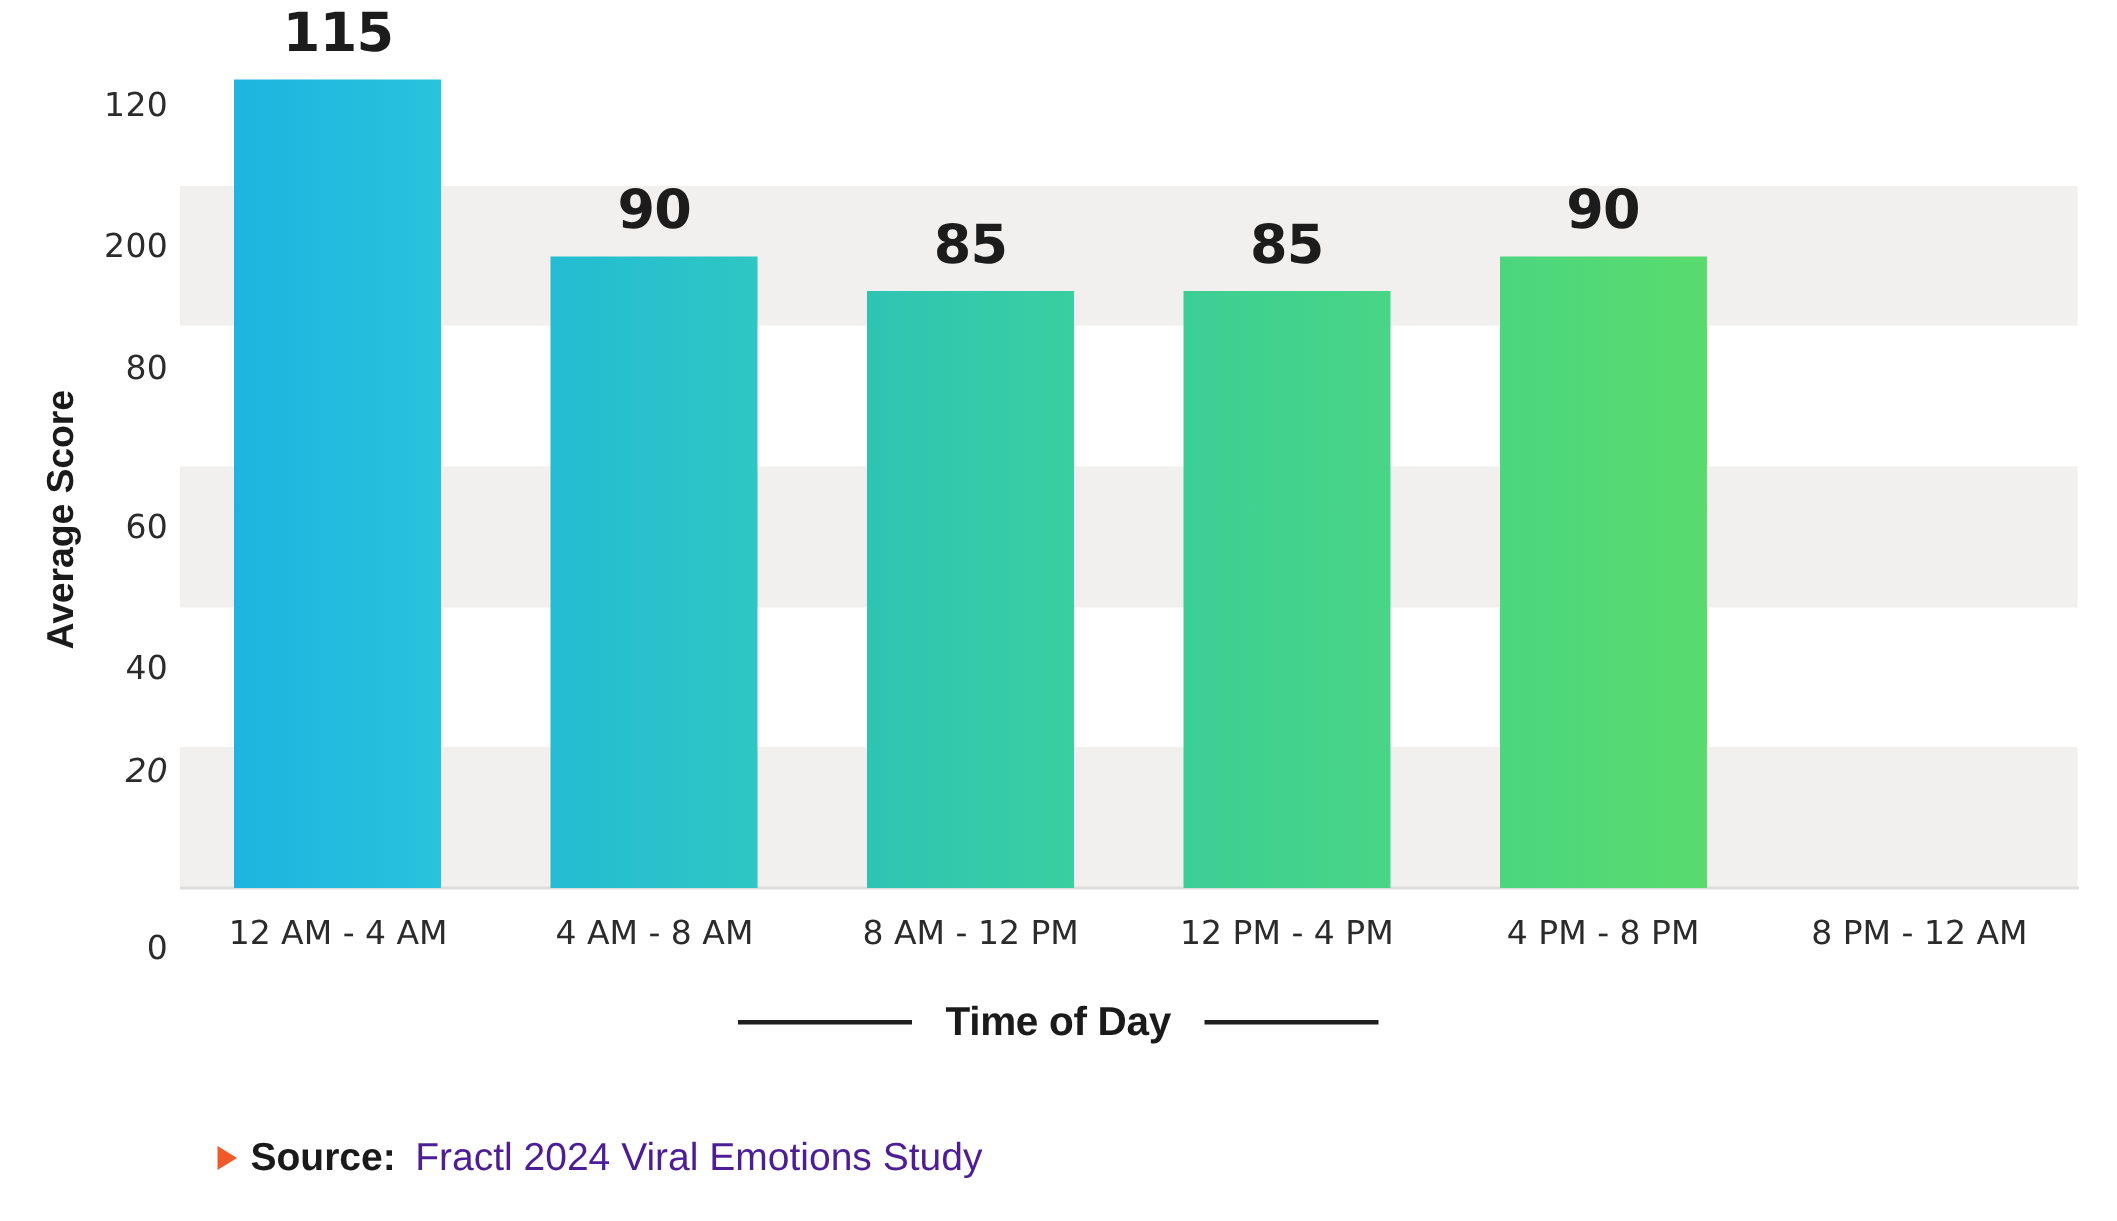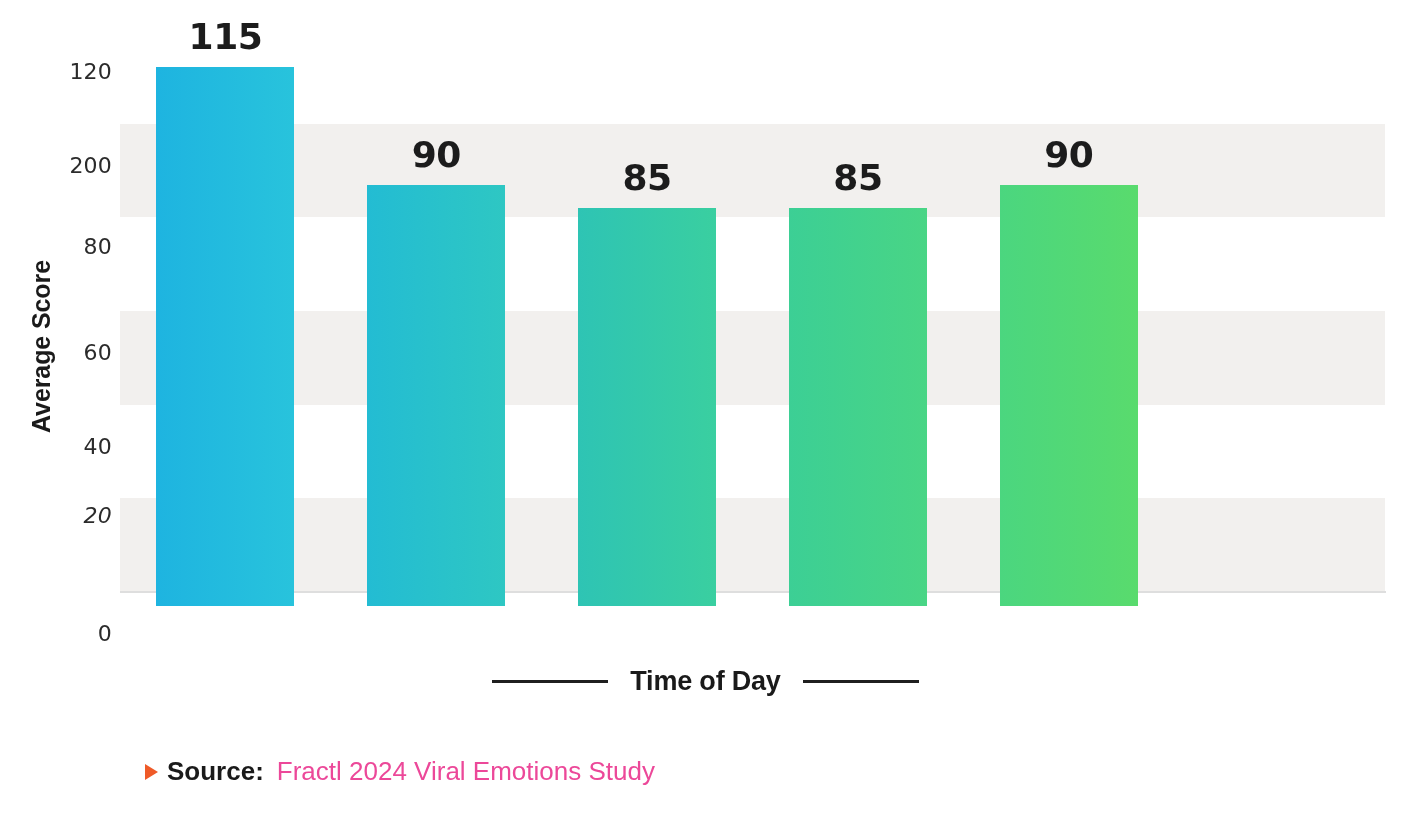--- a/index.html
+++ b/index.html
@@ -82,21 +82,21 @@
     top: 591px;
     width: 1266px;
     height: 2px;
     background: #dedede;
   }
 
   
   #bars {
     position: absolute;
     left: 120px;
-    top: 44px;
+    top: 30px;
     width: 1265px;
     height: 562px;
     text-align: center;
   }
   .bar-slot {
     position: absolute;
     bottom: 0;
     height: 100%;
   }
   .bar {
@@ -180,21 +180,21 @@
   }
   #source-label {
     font-size: 26px;
     font-weight: 700;
     color: #1a1a1a;
     margin-right: 9px;
   }
   #source-text {
     font-size: 26px;
     font-weight: 400;
-    color: #ec4899;
+    color: #4c1d95;
   }
 </style>
 </head>
 <body>
 
 <div id="root">
 
   <div id="y-axis-title">
     <span>Average Score</span>
   </div>
@@ -233,20 +233,28 @@
       <div class="bar-slot" style="left: 632.5px; width: 210.833px;">
         <div class="bar" style="height: 398.083px; background: linear-gradient(90deg, rgb(60, 207, 149) 0%, rgb(73, 213, 133) 100%);"></div>
         <div class="bar-value" style="bottom: 408.083px;">85</div>
       </div>
       <div class="bar-slot" style="left: 843.333px; width: 210.833px;">
         <div class="bar" style="height: 421.5px; background: linear-gradient(90deg, rgb(75, 214, 127) 0%, rgb(89, 219, 109) 100%);"></div>
         <div class="bar-value" style="bottom: 431.5px;">90</div>
       </div>
     </div>
 
+  <div id="x-labels">
+      <div class="x-tick" style="left: 105.417px;">12 AM - 4 AM</div>
+      <div class="x-tick" style="left: 316.25px;">4 AM - 8 AM</div>
+      <div class="x-tick" style="left: 527.083px;">8 AM - 12 PM</div>
+      <div class="x-tick" style="left: 737.917px;">12 PM - 4 PM</div>
+      <div class="x-tick" style="left: 948.75px;">4 PM - 8 PM</div>
+      <div class="x-tick" style="left: 1159.58px;">8 PM - 12 AM</div>
+    </div>
 
   <div id="x-axis-title">
     <div class="rule"></div>
     <div class="xtitle-text">Time of Day</div>
     <div class="rule"></div>
   </div>
 
   <div id="source">
     <div id="source-marker"></div>
     <div id="source-label">Source:</div>

